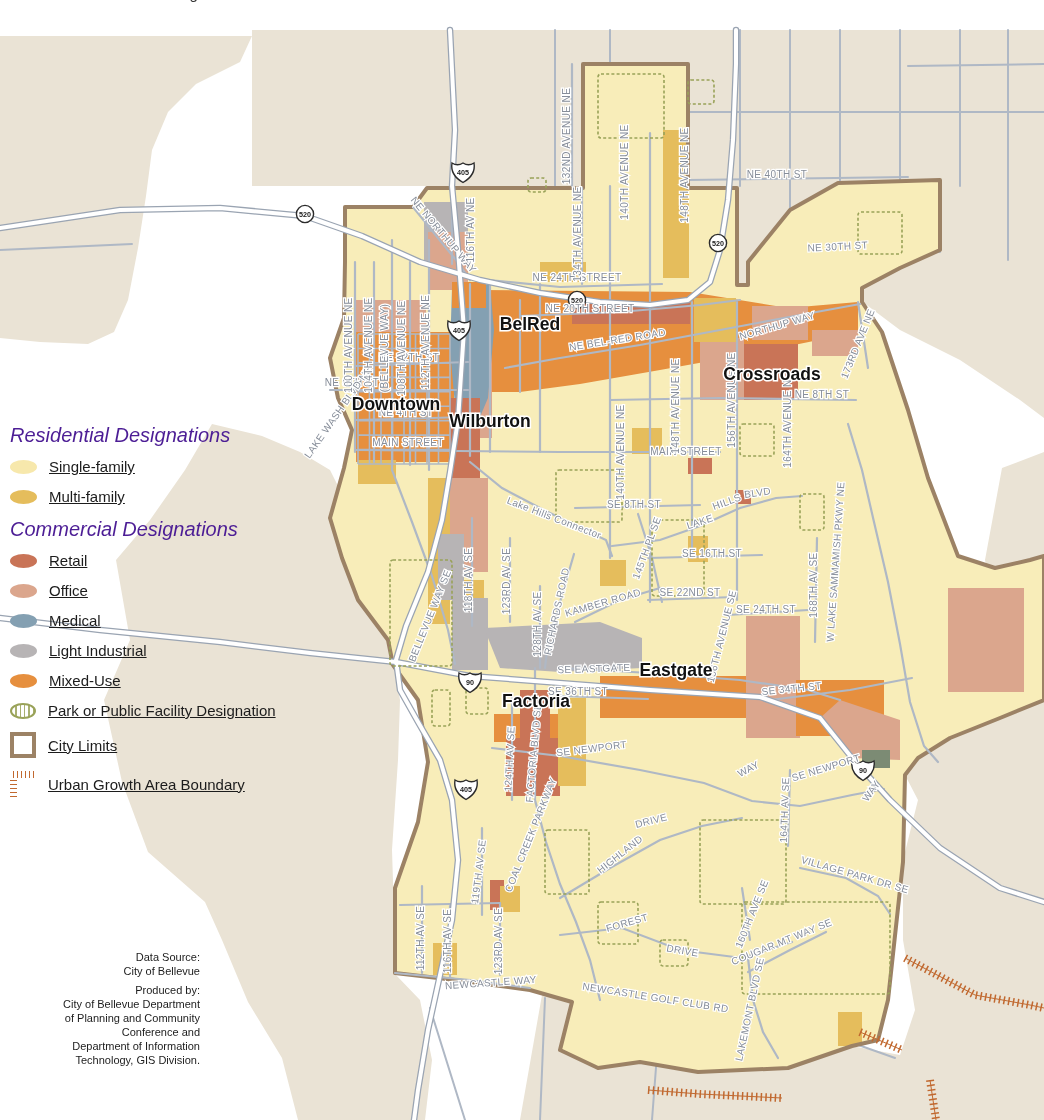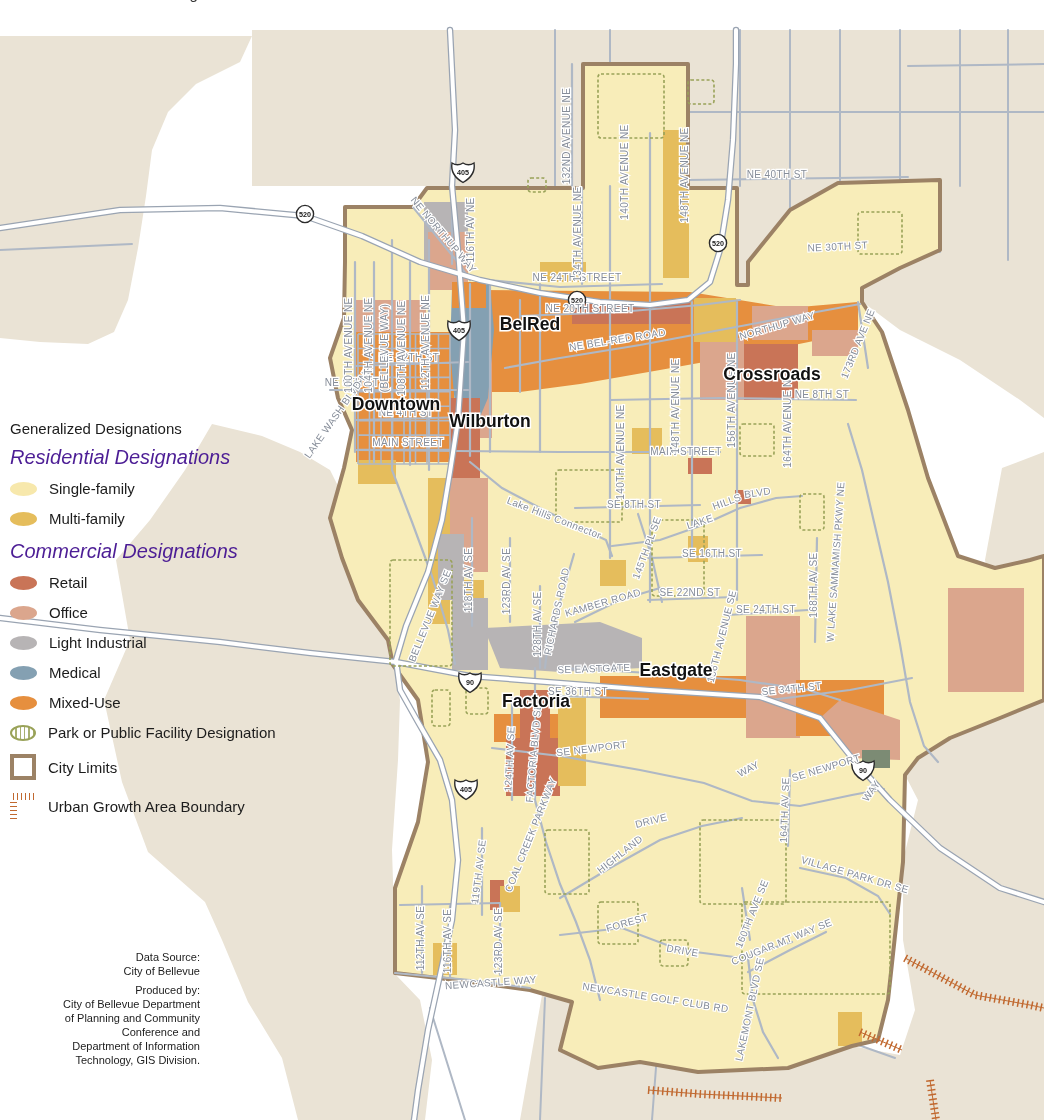--- a/index.html
+++ b/index.html
@@ -4,21 +4,21 @@
 <style>
   html,body{margin:0;padding:0;background:#fff;}
   .stage{position:relative;width:1044px;height:1120px;background:#FFFFFF;overflow:hidden;
          font-family:"Liberation Sans",sans-serif;}
   .clip-title{position:absolute;left:6px;top:0;width:560px;height:6px;overflow:hidden;}
   .clip-title span{display:block;margin-top:-15px;font-size:15px;color:#333;letter-spacing:.4px;}
   svg{position:absolute;left:0;top:0;}
   .legend{position:absolute;left:10px;top:420px;width:330px;color:#1c1c1c;}
   .legend-title{font-size:15px;margin-bottom:9px;}
   .legend-head{font-size:20px;font-style:italic;margin:4px 0 11px 0;color:#4c1d95;}
-  .legend-item{display:flex;align-items:center;margin-bottom:13px;font-size:15px;}
+  .legend-item{display:flex;align-items:center;margin-bottom:13px;font-size:15px;text-decoration:underline;}
   .legend-item .sw{margin-right:12px;flex:0 0 auto;}
   .sw-ellipse{width:27px;height:14px;border-radius:50%;}
   .sw-park{width:22px;height:12px;border-radius:50%;border:2.5px solid #99A258;box-sizing:content-box;
            background:repeating-linear-gradient(90deg,transparent 0 3px,rgba(153,162,88,.85) 3px 4.5px);}
   .sw-square{width:18px;height:18px;border:4px solid #9C8265;background:transparent;}
   .sw-ugb{width:26px;height:26px;background-repeat:no-repeat,no-repeat;
           background-image:repeating-linear-gradient(90deg,#C16930 0 1.5px,transparent 1.5px 4px),
                            repeating-linear-gradient(0deg,#C16930 0 1.5px,transparent 1.5px 4px);
           background-size:22px 7px,7px 18px;background-position:3px 0,0 8px;}
   .credits{position:absolute;left:10px;top:950px;width:190px;font-size:11px;line-height:14px;color:#1c1c1c;text-align:right;}
@@ -341,47 +341,46 @@
         <text x="396" y="410" text-anchor="middle" font-size="17.5" font-weight="bold" fill="#111111" stroke="#FFFFFF" stroke-width="3" paint-order="stroke" font-family="&quot;Liberation Sans&quot;,sans-serif">Downtown</text>
         <text x="490" y="427" text-anchor="middle" font-size="17.5" font-weight="bold" fill="#111111" stroke="#FFFFFF" stroke-width="3" paint-order="stroke" font-family="&quot;Liberation Sans&quot;,sans-serif">Wilburton</text>
         <text x="530" y="330" text-anchor="middle" font-size="17.5" font-weight="bold" fill="#111111" stroke="#FFFFFF" stroke-width="3" paint-order="stroke" font-family="&quot;Liberation Sans&quot;,sans-serif">BelRed</text>
         <text x="772" y="380" text-anchor="middle" font-size="17.5" font-weight="bold" fill="#111111" stroke="#FFFFFF" stroke-width="3" paint-order="stroke" font-family="&quot;Liberation Sans&quot;,sans-serif">Crossroads</text>
         <text x="676" y="676" text-anchor="middle" font-size="17.5" font-weight="bold" fill="#111111" stroke="#FFFFFF" stroke-width="3" paint-order="stroke" font-family="&quot;Liberation Sans&quot;,sans-serif">Eastgate</text>
         <text x="536" y="707" text-anchor="middle" font-size="17.5" font-weight="bold" fill="#111111" stroke="#FFFFFF" stroke-width="3" paint-order="stroke" font-family="&quot;Liberation Sans&quot;,sans-serif">Factoria</text>
       </g>
     </svg>
 
   <div class="legend">
-    <div class="legend-title">Generalized Designations</div>
     <div id="legend-body">
         <div class="legend-head">Residential Designations</div>
         <div class="legend-item">
           <span class="sw sw-ellipse" style="background: rgb(247, 232, 172);"></span>
           <span>Single-family</span>
         </div>
         <div class="legend-item">
           <span class="sw sw-ellipse" style="background: rgb(229, 189, 92);"></span>
           <span>Multi-family</span>
         </div>
         <div class="legend-head">Commercial Designations</div>
         <div class="legend-item">
           <span class="sw sw-ellipse" style="background: rgb(201, 116, 87);"></span>
           <span>Retail</span>
         </div>
         <div class="legend-item">
           <span class="sw sw-ellipse" style="background: rgb(219, 166, 141);"></span>
           <span>Office</span>
         </div>
         <div class="legend-item">
+          <span class="sw sw-ellipse" style="background: rgb(132, 160, 178);"></span>
+          <span>Medical</span>
+        </div>
+        <div class="legend-item">
           <span class="sw sw-ellipse" style="background: rgb(183, 180, 181);"></span>
           <span>Light Industrial</span>
-        </div>
-        <div class="legend-item">
-          <span class="sw sw-ellipse" style="background: rgb(132, 160, 178);"></span>
-          <span>Medical</span>
         </div>
         <div class="legend-item">
           <span class="sw sw-ellipse" style="background: rgb(230, 143, 62);"></span>
           <span>Mixed-Use</span>
         </div>
         <div class="legend-item">
           <span class="sw sw-park"></span>
           <span>Park or Public Facility Designation</span>
         </div>
         <div class="legend-item">

